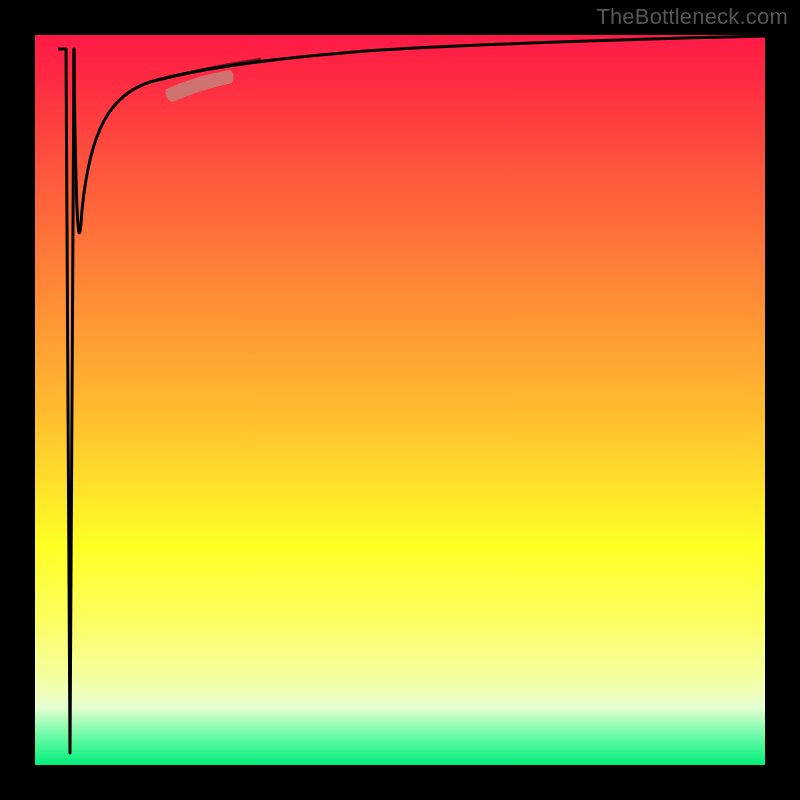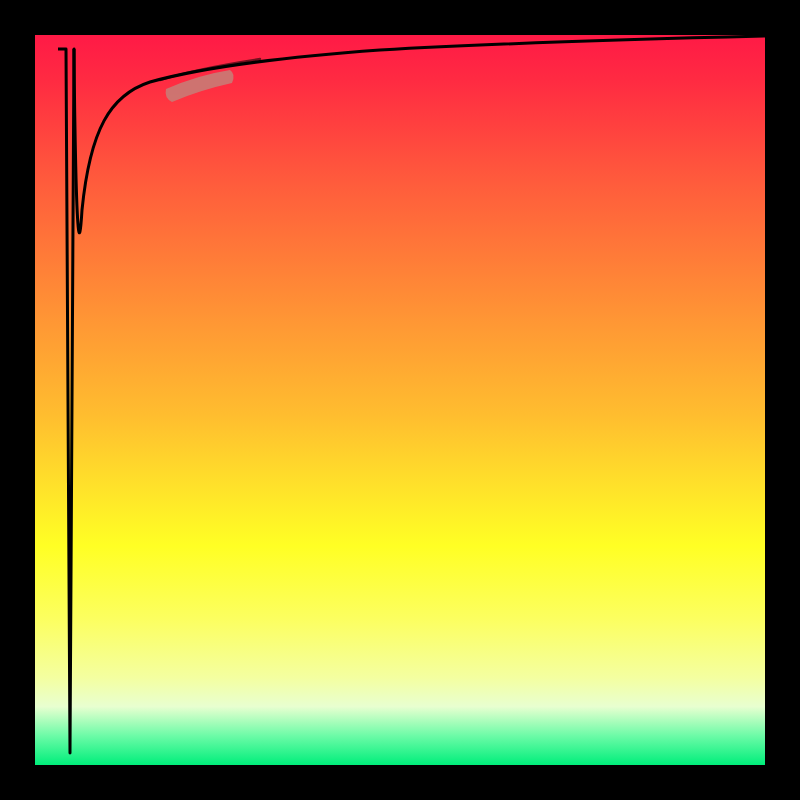--- a/index.html
+++ b/index.html
@@ -53,20 +53,21 @@
     pointer-events: none;
   }
 </style>
 </head>
 <body>
 
 <div class="frame">
 
   <div class="plot-area"></div>
 
+  <div class="attribution">TheBottleneck.com</div>
 
   <svg class="curve" viewBox="0 0 800 800">
 
     <path d="M 58 49
              L 66 49
              L 70 753
              L 74 49" fill="none" stroke="#000" stroke-width="3" stroke-linejoin="round"></path>
 
     <path d="M 74 49
              C 74 49, 76 310, 82 210

